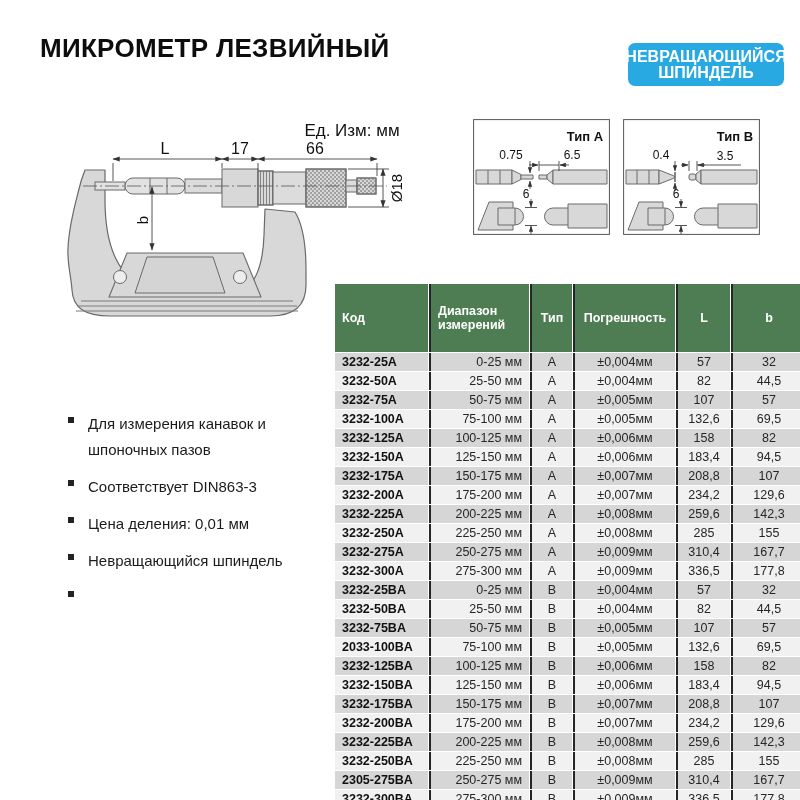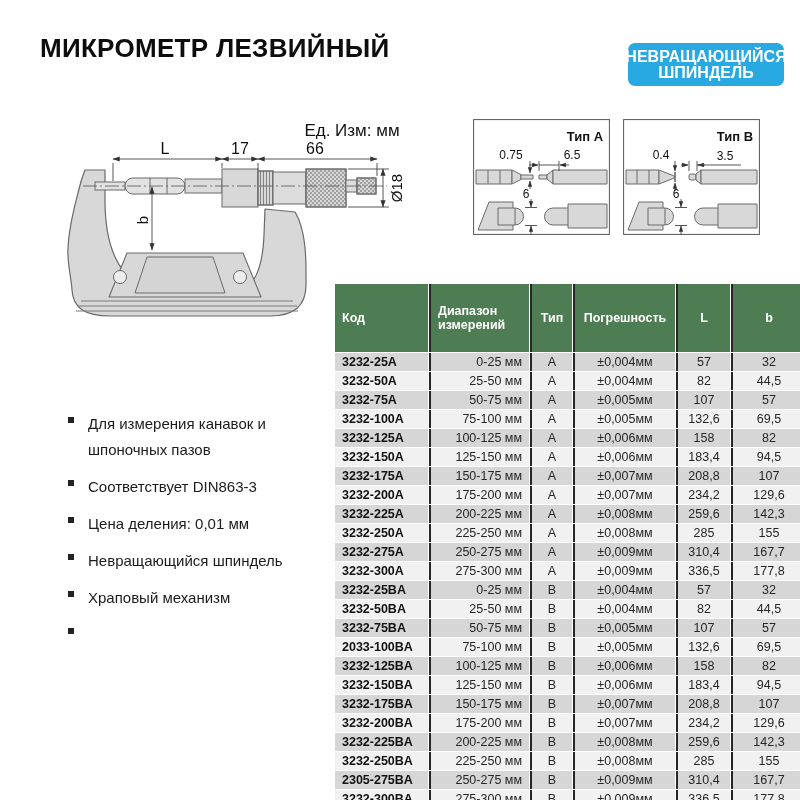--- a/index.html
+++ b/index.html
@@ -222,24 +222,20 @@
     <li>
       <span class="sq"></span>
       <span>Цена деления: 0,01 мм</span>
     </li>
     <li>
       <span class="sq"></span>
       <span>Невращающийся шпиндель</span>
     </li>
     <li>
       <span class="sq"></span>
-      <span>Храповый механизм</span>
-    </li>
-    <li>
-      <span class="sq"></span>
     </li>
   </ul>
 
 <table class="spec">
   <colgroup>
     <col style="width:93px">
       <col style="width:100px">
       <col style="width:42px">
     <col style="width:102px">
       <col style="width:54px">

